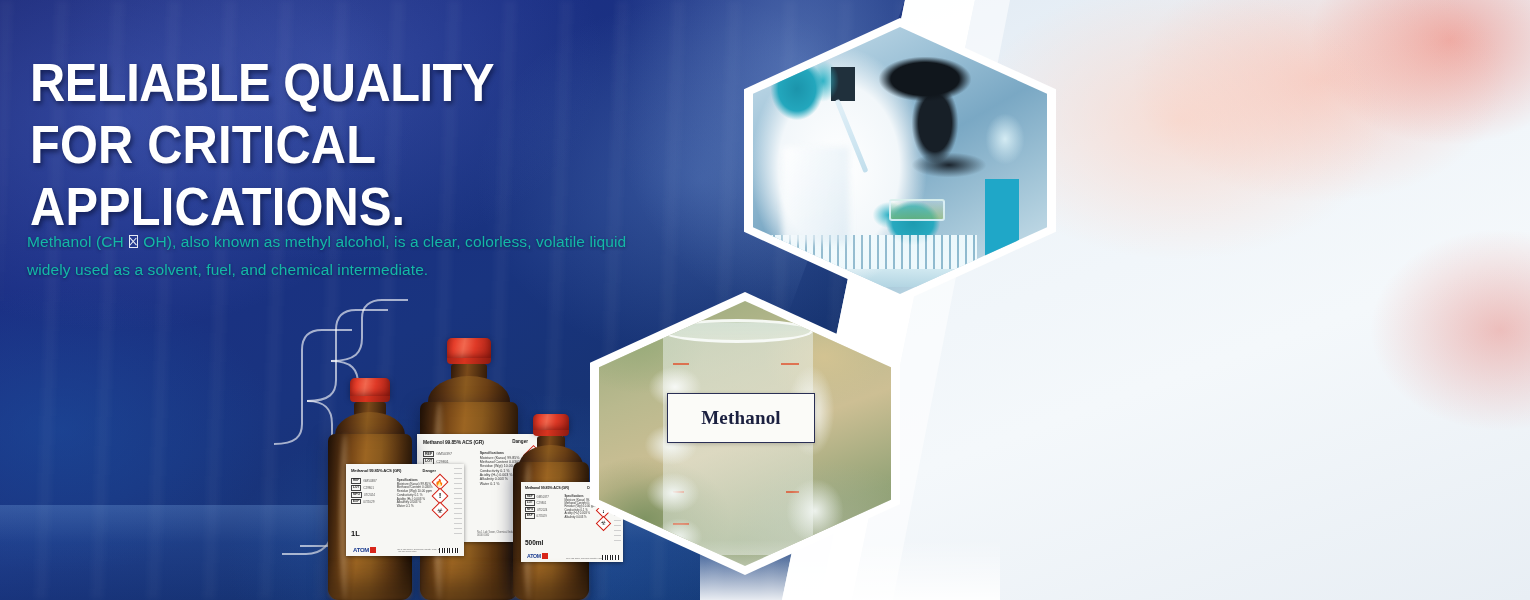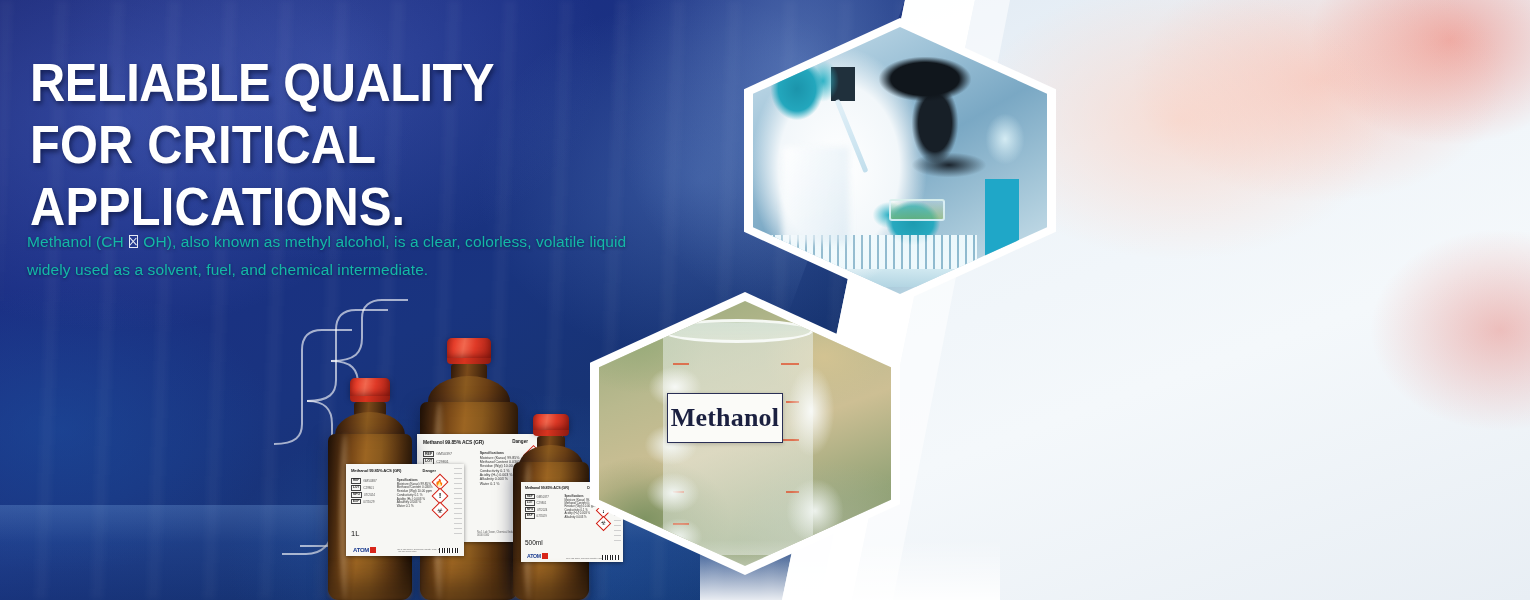--- a/index.html
+++ b/index.html
@@ -163,21 +163,21 @@
   .lb-ghs { position:absolute; display:flex; flex-direction:column; gap:2px; align-items:center; }
   .ghs {
     background:#fff; border:1.6px solid #d21e12; position:relative;
     transform:rotate(45deg);
   }
   .ghs i {
     position:absolute; inset:0; transform:rotate(-45deg);
     display:flex; align-items:center; justify-content:center;
     font-style:normal; color:#111; line-height:1;
   }
-  .lb-vol { position:absolute; font-weight:normal; color:#111; }
+  .lb-vol { position:absolute; font-weight:bold; color:#111; }
   .lb-foot { position:absolute; left:6%; right:4%; display:flex; align-items:flex-end; gap:4%; }
   .lb-logo { font-weight:bold; color:#1a3b8f; letter-spacing:-.3px; position:relative; }
   .lb-logo:after {
     content:""; position:absolute; right:-7px; top:0; width:6px; height:6px;
     background:#d8261a;
   }
   .lb-skyline {
     flex:0 0 auto; height:60%;
     background:
       linear-gradient(#3a3a3a,#3a3a3a) 0 100%/2px 40% no-repeat,
@@ -302,25 +302,25 @@
       linear-gradient(#e0502c,#e0502c) 4px 92px/16px 2px no-repeat,
       linear-gradient(#e0502c,#e0502c) 4px 144px/11px 2px no-repeat,
       linear-gradient(#e0502c,#e0502c) 4px 176px/16px 2px no-repeat,
       linear-gradient(#e0502c,#e0502c) 112px 16px/18px 2px no-repeat,
       linear-gradient(#e0502c,#e0502c) 117px 54px/13px 2px no-repeat,
       linear-gradient(#e0502c,#e0502c) 112px 92px/18px 2px no-repeat,
       linear-gradient(#e0502c,#e0502c) 117px 144px/13px 2px no-repeat;
     opacity:.75;
   }
   .photo-methanol .mlabel {
-    position:absolute; left:68px; top:92px; width:116px; height:50px;
+    position:absolute; left:68px; top:92px; width:148px; height:50px;
     background:#fbfbf8; border:1.5px solid #2a2f55;
     display:flex; align-items:center; justify-content:center;
     font-family:"Liberation Serif", serif; font-weight:bold;
-    font-size:26px; color:#1b2040; letter-spacing:.2px;
+    font-size:19px; color:#1b2040; letter-spacing:.2px;
     box-shadow:0 1px 4px rgba(0,0,0,.2);
   }
 
   .bottom-white-fade {
     position:absolute; left:700px; bottom:0; width:300px; height:60px;
     background:linear-gradient(0deg, rgba(255,255,255,.9), rgba(255,255,255,0));
     pointer-events:none;
   }
 </style>
 </head>

